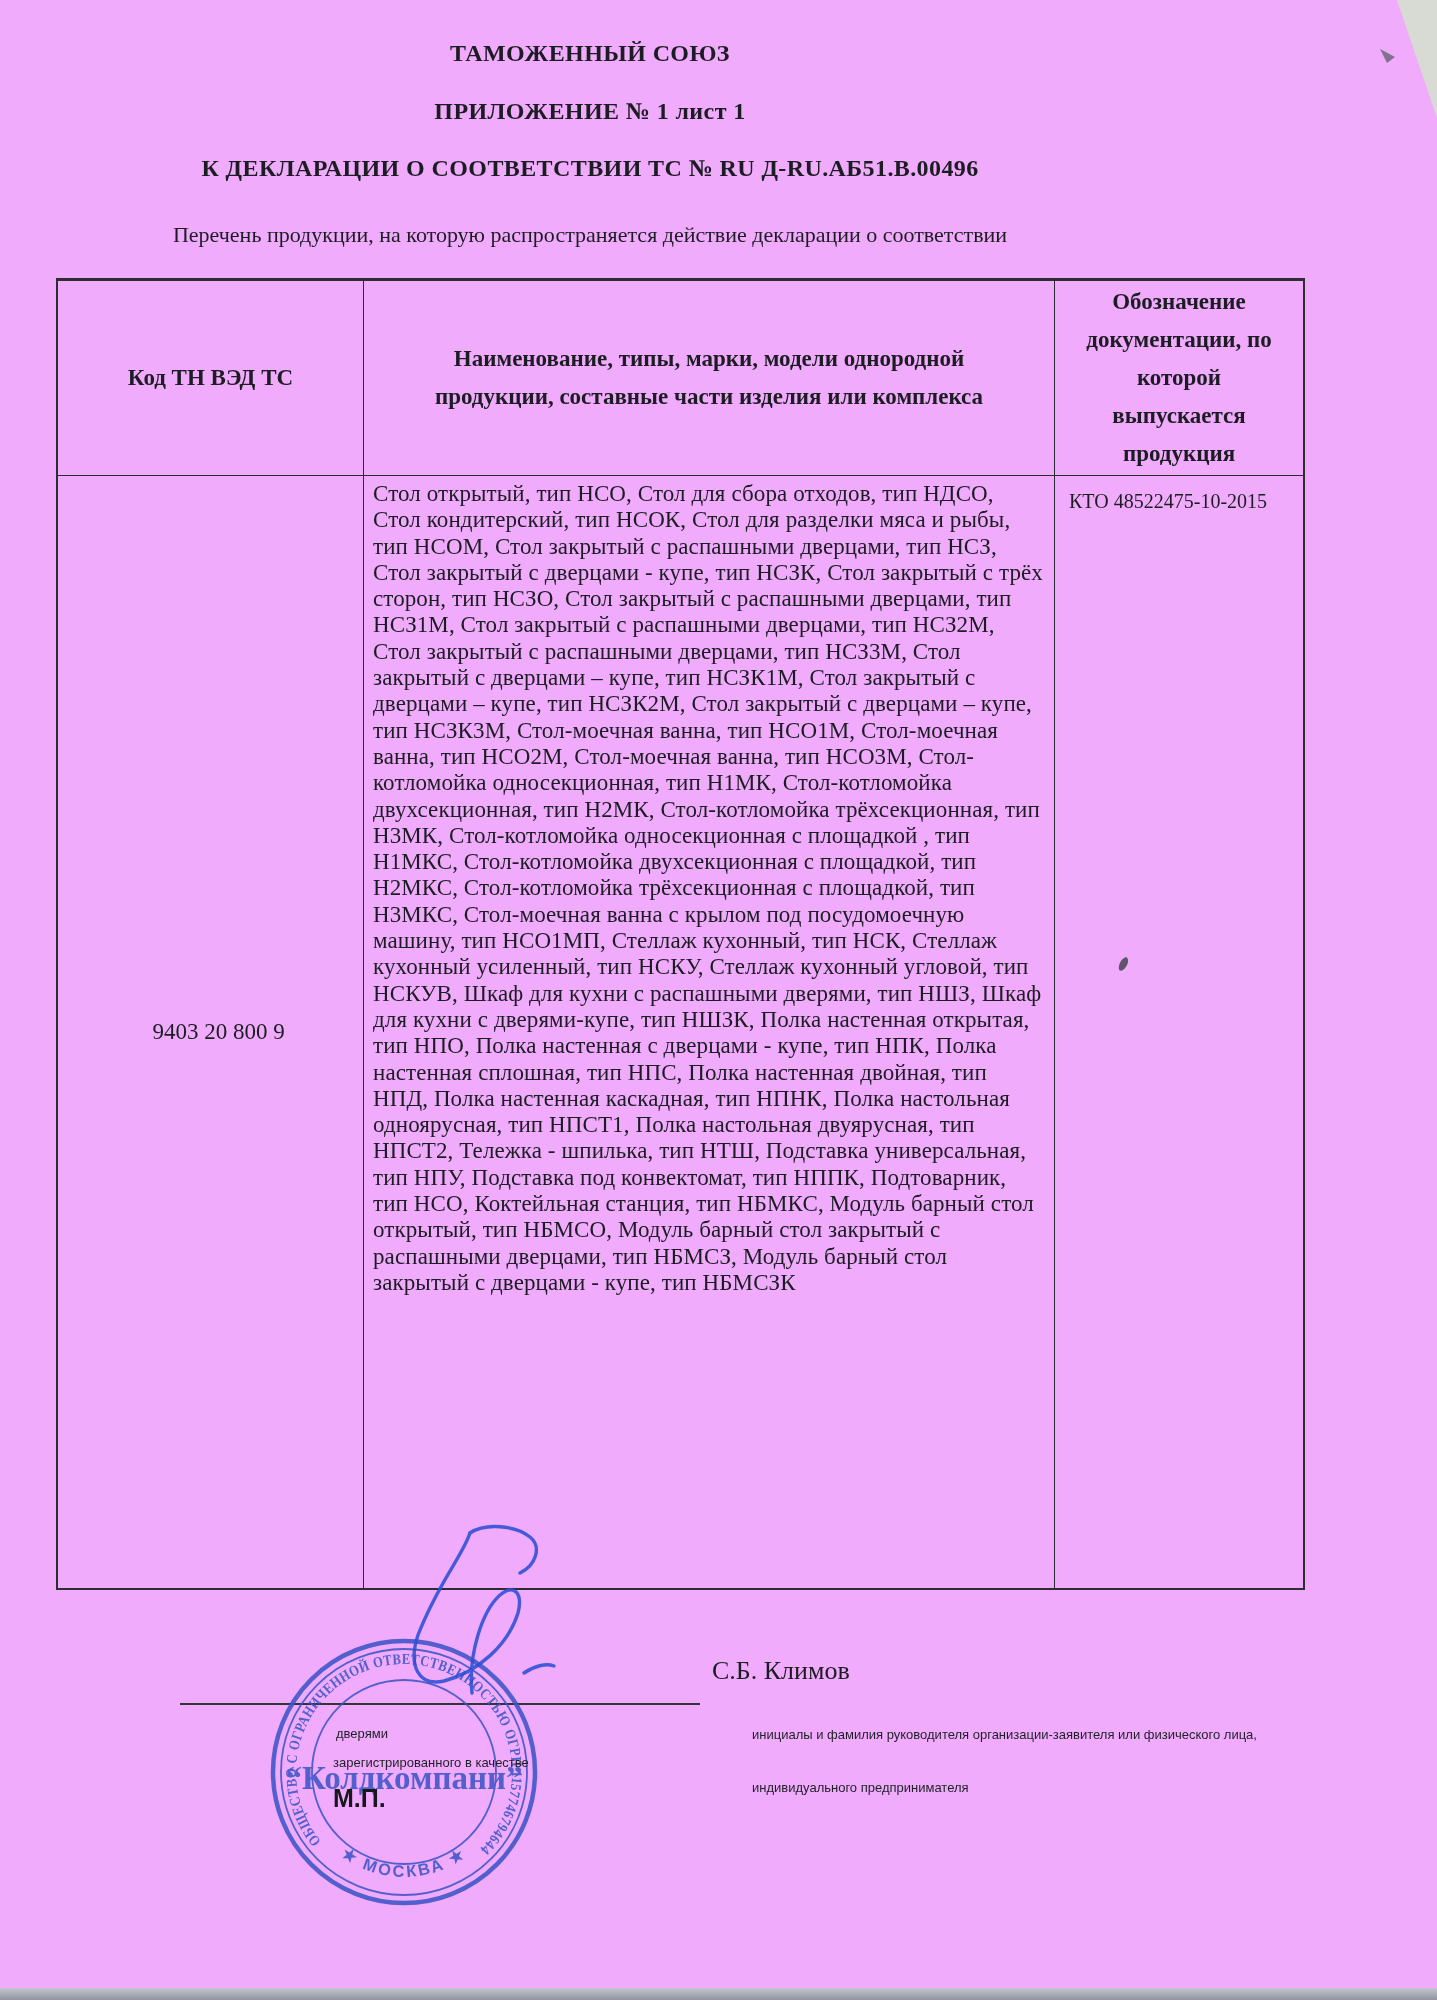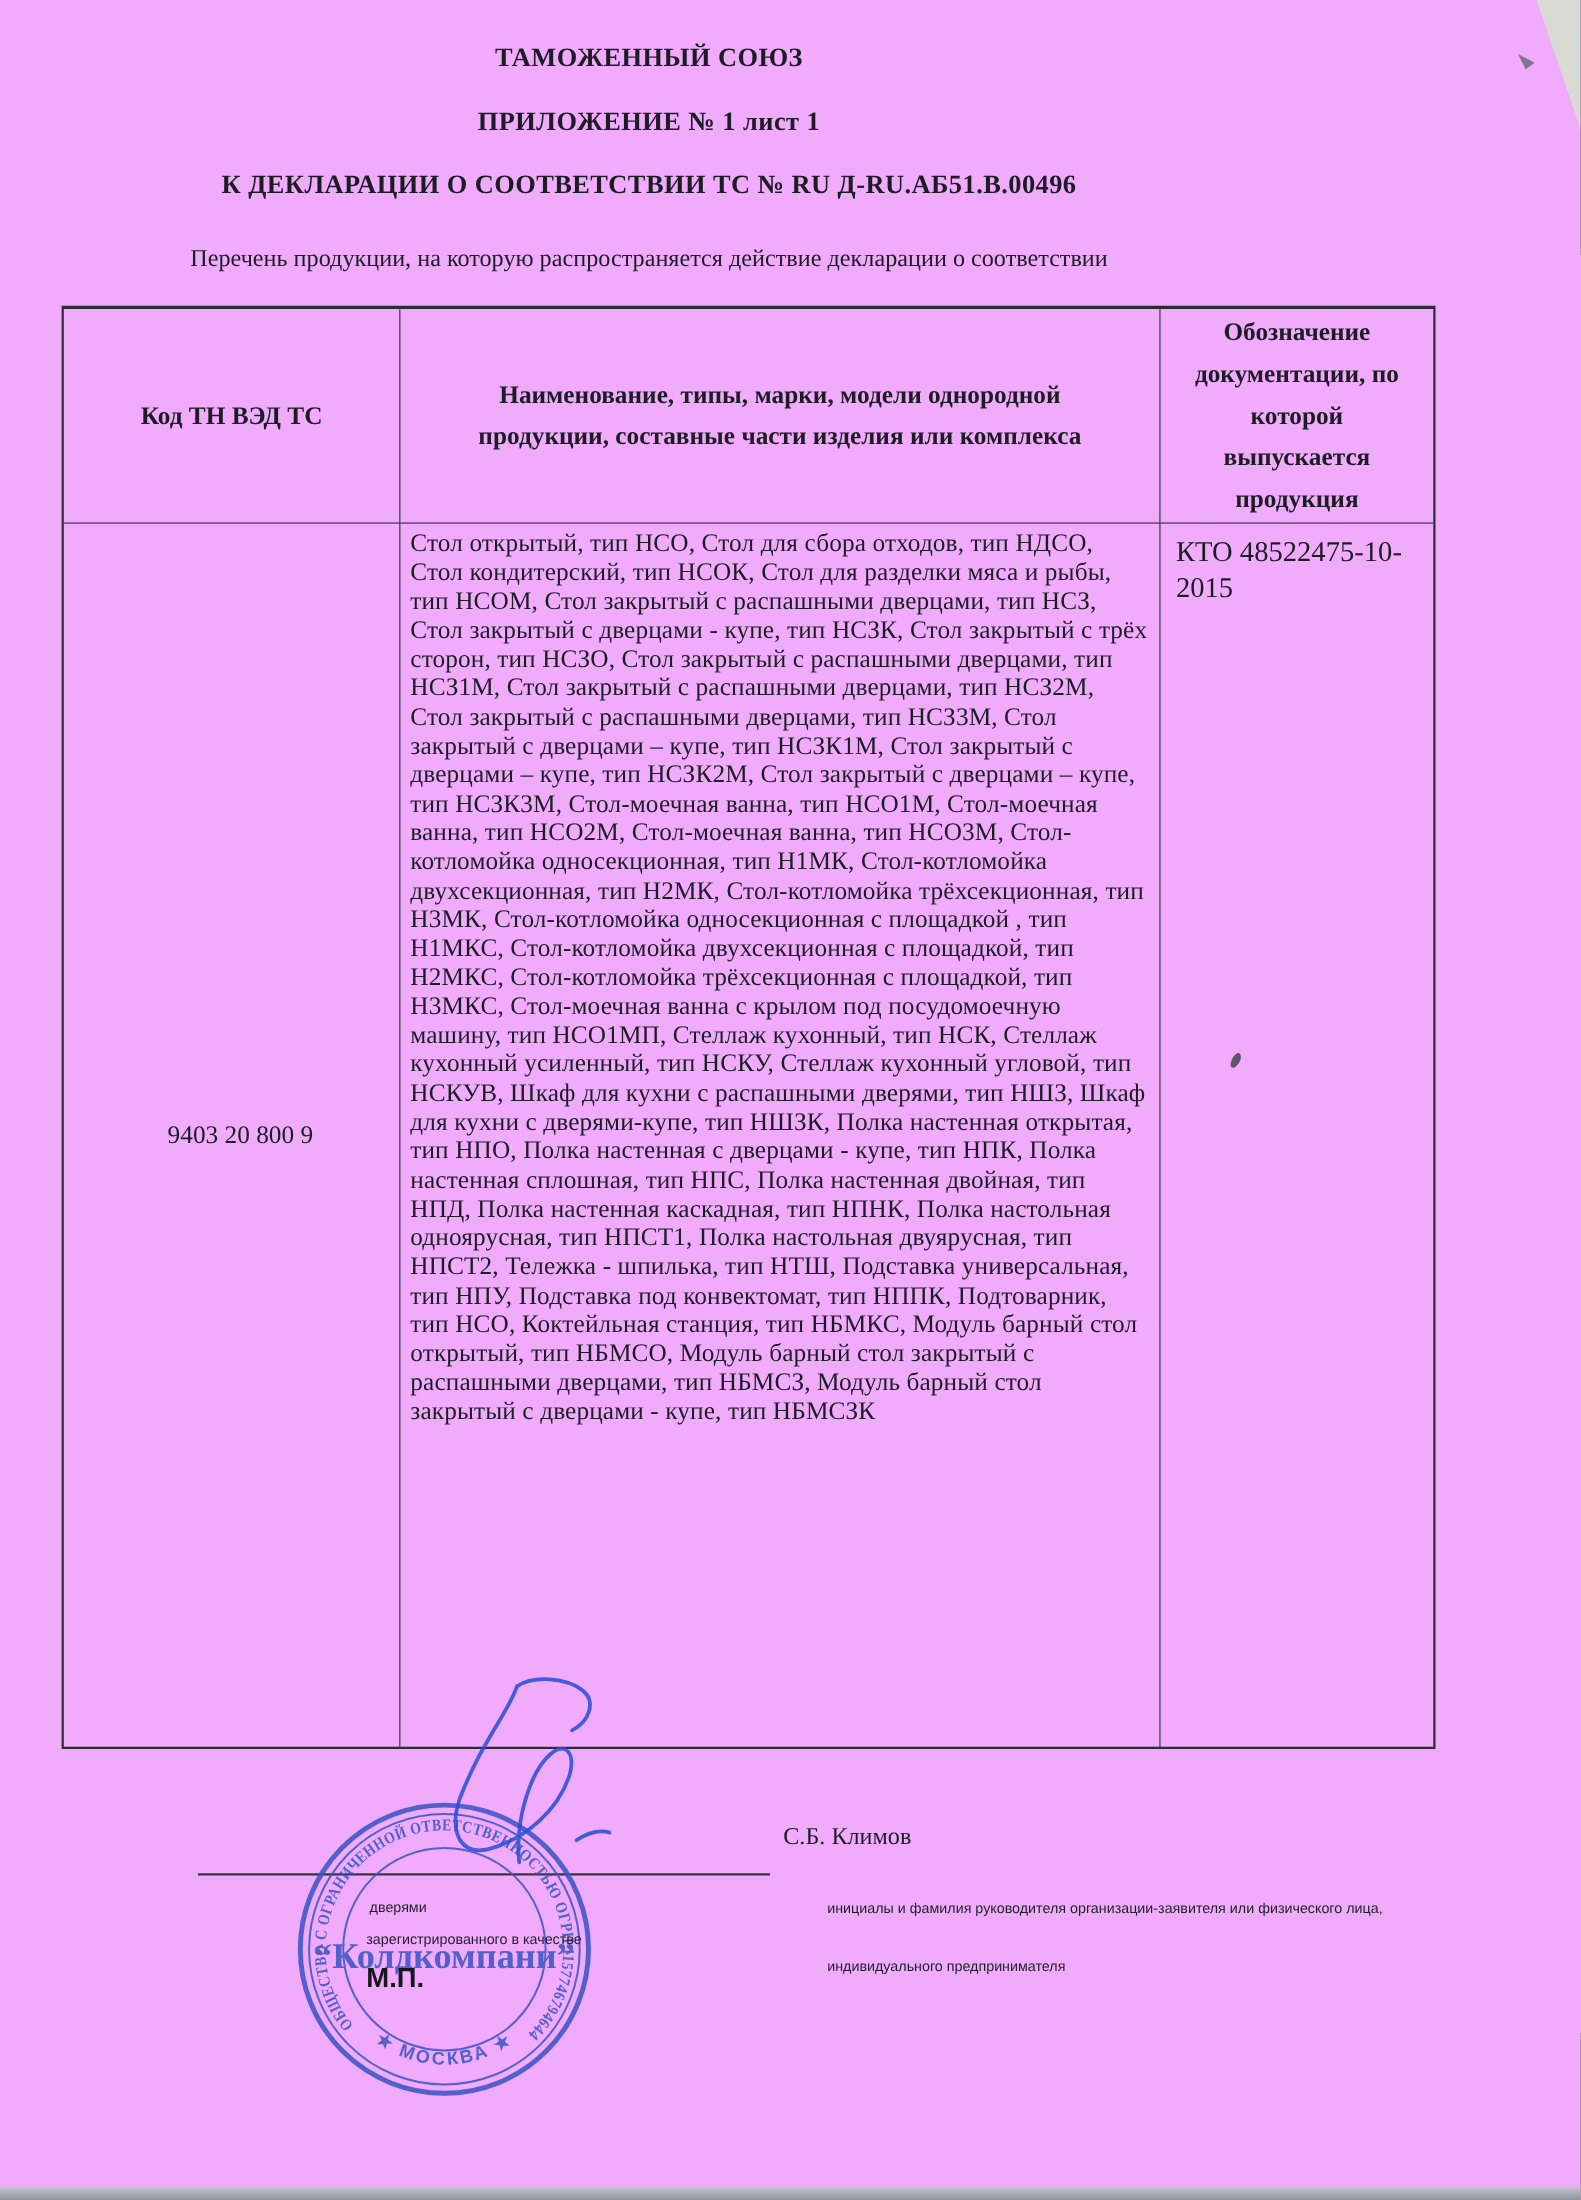--- a/index.html
+++ b/index.html
@@ -29,31 +29,31 @@
   .cell{box-sizing:border-box;}
   .b-r{border-right:1.8px solid #2b2d33;}
   .b-b{border-bottom:1.8px solid #2b2d33;}
   .th{display:flex;align-items:center;justify-content:center;text-align:center;
       font-weight:bold;font-size:23px;line-height:38px;}
   .th-product-inner{width:620px;}
   .th-doc-inner{width:212px;}
   .td-code{display:flex;align-items:center;justify-content:center;
       font-size:23px;padding-left:16px;}
   .td-product{padding:5px 8px 0 9px;font-size:23px;line-height:26.3px;letter-spacing:.1px;text-align:left;}
-  .td-doc{padding:9px 10px 0 14px;font-size:26px;line-height:33px;}
+  .td-doc{padding:9px 10px 0 14px;font-size:20px;line-height:33px;}
   
   .sig-line{position:absolute;left:180px;top:1703px;width:520px;height:0;
       border-top:2px solid #33343a;}
   .small-sans{position:absolute;font-family:"Liberation Sans",sans-serif;
       font-size:13px;color:#1f2025;z-index:6;}
   .cap-podpis{left:336px;top:1726px;}
   .cap-zareg{left:333px;top:1755px;}
   .mp{position:absolute;left:333px;top:1784px;z-index:6;
       font-family:"Liberation Sans",sans-serif;font-weight:bold;font-size:25px;color:#17181c;}
-  .head-name{position:absolute;left:712px;top:1656px;font-size:22px;}
+  .head-name{position:absolute;left:712px;top:1656px;font-size:26px;}
   .cap-right1{left:752px;top:1727px;}
   .cap-right2{left:752px;top:1756px;margin-top:24px;}
   
   .stamp{position:absolute;left:268px;top:1636px;z-index:4;opacity:.87;}
   .signature{position:absolute;left:340px;top:1515px;z-index:7;}
   .pen-mark{position:absolute;z-index:3;}
   .mark-tick{left:1378px;top:46px;}
   .mark-comma{left:1114px;top:954px;}
 </style>
 </head>

